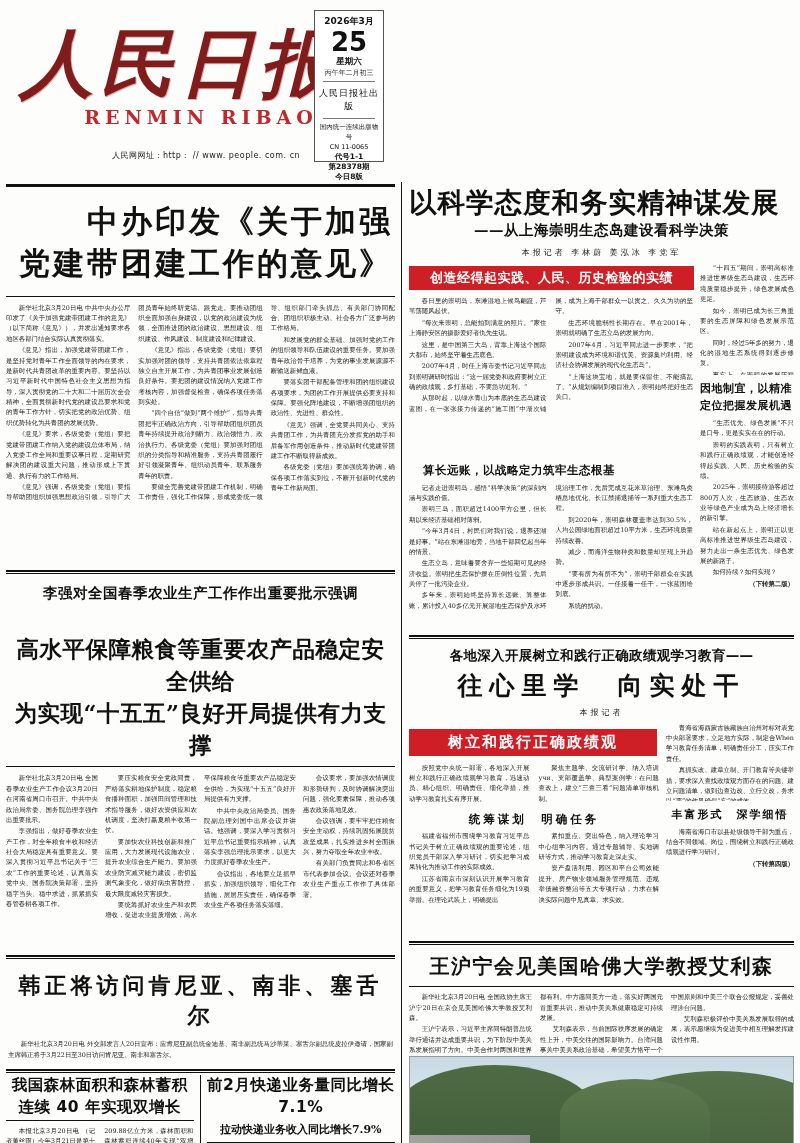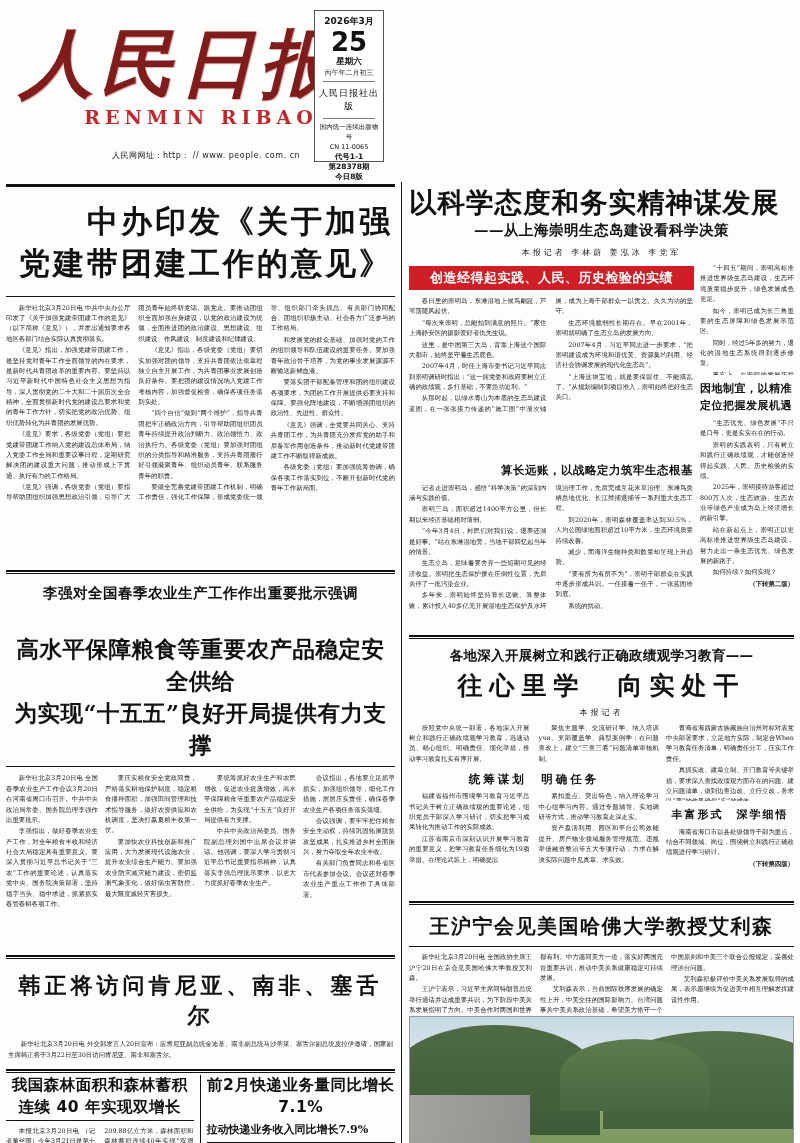--- a/index.html
+++ b/index.html
@@ -103,21 +103,21 @@
   .hl-2col {
     font-family: "DejaVu Sans", sans-serif; font-weight: bold;
     font-size: 25px; letter-spacing: 7px; text-align: center;
     padding: 4px 0 2px;
   }
   .subhead {
     font-family: "DejaVu Sans", sans-serif; font-weight: bold;
     font-size: 11.5px; text-align: center; padding: 6px 0 4px;
     letter-spacing: .5px; line-height: 1.45;
   }
-  .subhead-l { text-align: right; padding-left: 14px; }
+  .subhead-l { text-align: left; padding-left: 14px; }
 
   
   .cols2 { column-count: 2; column-gap: 9px; column-rule: none; }
   .cols3 { column-count: 3; column-gap: 8px; }
   .cols4 { column-count: 4; column-gap: 7px; }
   .bodytext {
     font-family: "DejaVu Serif", "Liberation Serif", serif;
     font-size: 6.4px; line-height: 1.62; text-align: justify;
     color: #1a1a1a; text-indent: 2em;
   }
@@ -130,21 +130,21 @@
     font-family: "DejaVu Serif", serif; font-weight: bold;
     font-size: 22px; letter-spacing: 4px; text-align: center;
     padding: 10px 0 6px;
   }
   .hl-xs {
     font-family: "DejaVu Sans", sans-serif; font-weight: bold;
     font-size: 15.5px; text-align: center; line-height: 1.4; letter-spacing: .5px;
   }
   .hl-xs-sub {
     font-family: "DejaVu Serif", serif; font-weight: bold;
-    font-size: 11px; padding: 3px 0 4px;
+    font-size: 11px; text-align: center; padding: 3px 0 4px;
   }
   .split2 { display: flex; }
   .split2 > div:first-child { width: 50%; padding-right: 6px; border-right: 1px solid #111; }
   .split2 > div:last-child { width: 50%; padding-left: 6px; }
 
   
   .photo {
     width: 100%; height: 218px; position: relative; overflow: hidden;
     background: linear-gradient(#b9cfdd 0%, #cfe0e8 18%, #9fb98f 30%, #7d9a63 55%, #6d8a57 100%);
     border: 1px solid #999;
@@ -222,20 +222,21 @@
       <div class="rule-thin" style="margin-top:5px"></div>
 
       <div class="bodytext cols4" style="padding-top:5px;height:185px;overflow:hidden">
         <p>新华社北京3月20日电 全国春季农业生产工作会议3月20日在河南省周口市召开。中共中央政治局常委、国务院总理李强作出重要批示。</p>
         <p>李强指出，做好春季农业生产工作，对全年粮食丰收和经济社会大局稳定具有重要意义。要深入贯彻习近平总书记关于“三农”工作的重要论述，认真落实党中央、国务院决策部署，坚持稳字当头、稳中求进，抓紧抓实春管春耕各项工作。</p>
         <p>要压实粮食安全党政同责，严格落实耕地保护制度，稳定粮食播种面积，加强田间管理和技术指导服务，做好农资供应和农机调度，坚决打赢夏粮丰收第一仗。</p>
         <p>要加快农业科技创新和推广应用，大力发展现代设施农业，提升农业综合生产能力。要加强农业防灾减灾能力建设，密切监测气象变化，做好病虫害防控，最大限度减轻灾害损失。</p>
         <p>要统筹抓好农业生产和农民增收，促进农业提质增效，高水平保障粮食等重要农产品稳定安全供给，为实现“十五五”良好开局提供有力支撑。</p>
         <p>中共中央政治局委员、国务院副总理刘国中出席会议并讲话。他强调，要深入学习贯彻习近平总书记重要指示精神，认真落实李强总理批示要求，以更大力度抓好春季农业生产。</p>
         <p>会议指出，各地要立足抓早抓实，加强组织领导，细化工作措施，层层压实责任，确保春季农业生产各项任务落实落细。</p>
+        <p>会议要求，要加强农情调度和形势研判，及时协调解决突出问题，强化要素保障，推动各项惠农政策落地见效。</p>
         <p>会议强调，要牢牢把住粮食安全主动权，持续巩固拓展脱贫攻坚成果，扎实推进乡村全面振兴，努力夺取全年农业丰收。</p>
         <p>有关部门负责同志和各省区市代表参加会议。会议还对春季农业生产重点工作作了具体部署。</p>
       </div>
 
       <div class="rule-dbl"></div>
 
       <div class="hl-sm">韩正将访问肯尼亚、南非、塞舌尔</div>
       <div class="bodytext" style="padding:2px 2px 6px">
         <p>新华社北京3月20日电 外交部发言人20日宣布：应肯尼亚副总统金迪基、南非副总统马沙蒂莱、塞舌尔副总统皮拉伊邀请，国家副主席韩正将于3月22日至30日访问肯尼亚、南非和塞舌尔。</p>
       </div>
@@ -321,20 +322,21 @@
       </div>
 
       <div class="rule-dbl"></div>
 
       <div class="kicker-line">各地深入开展树立和践行正确政绩观学习教育——</div>
       <div class="hl-2col">往心里学　向实处干</div>
       <div class="byline">本报记者</div>
 
       <div style="display:flex;gap:7px">
         <div style="width:250px">
+          <span class="redbar redbar-c">树立和践行正确政绩观</span>
           <div class="bodytext cols2" style="height:42px;overflow:hidden">
             <p>按照党中央统一部署，各地深入开展树立和践行正确政绩观学习教育，迅速动员、精心组织、明确责任、细化举措，推动学习教育扎实有序开展。</p>
             <p>聚焦主题学、交流研讨学、纳入培训учи、支部覆盖学、典型案例学：在问题查改上，建立“三查三看”问题清单审核机制。</p>
           </div>
           <div class="subhead" style="font-size:11.5px;letter-spacing:3px">统筹谋划　明确任务</div>
           <div class="bodytext cols2" style="height:108px;overflow:hidden">
             <p>福建省福州市围绕学习教育习近平总书记关于树立正确政绩观的重要论述，组织党员干部深入学习研讨，切实把学习成果转化为推动工作的实际成效。</p>
             <p>江苏省南京市深刻认识开展学习教育的重要意义，把学习教育任务细化为19项举措。在理论武装上，明确提出</p>
             <p>紧扣重点、突出特色，纳入理论学习中心组学习内容。通过专题辅导、实地调研等方式，推动学习教育走深走实。</p>
             <p>资产盘活利用、园区和平台公司效能提升、房产物业领域服务管理规范、违规举债融资整治等五大专项行动，力求在解决实际问题中见真章、求实效。</p>

